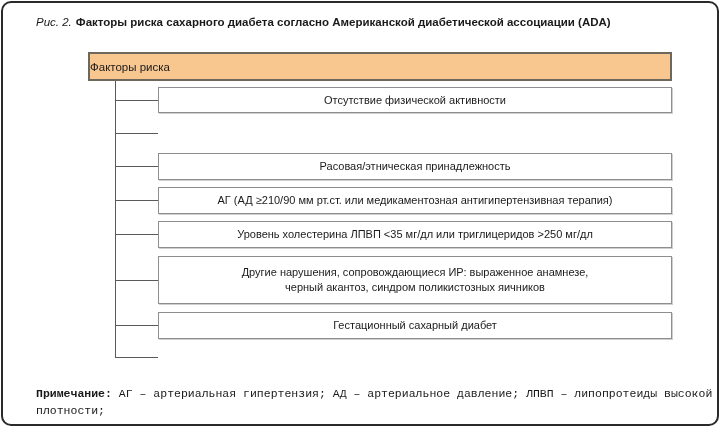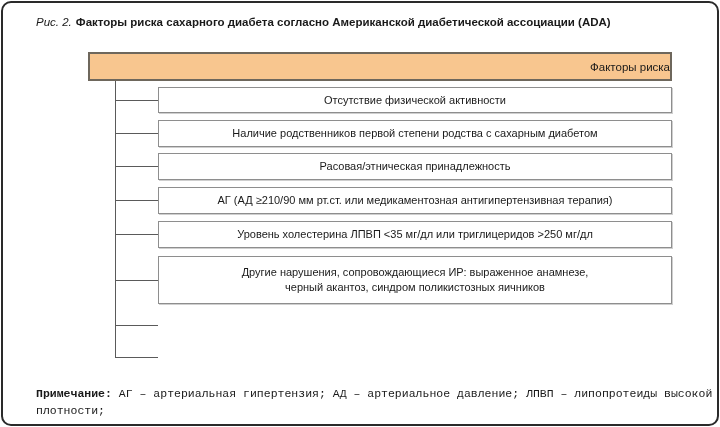--- a/index.html
+++ b/index.html
@@ -41,21 +41,21 @@
     position: absolute;
     left: 85px;
     top: 49px;
     width: 584px;
     height: 29px;
     box-sizing: border-box;
     background: #F8C68F;
     border: 2px solid #6e675c;
     display: flex;
     align-items: center;
-    justify-content: flex-end;
+    justify-content: flex-start;
     font-size: 11.5px;
     color: #1a1a1a;
   }
   .vline {
     position: absolute;
     left: 112px;
     top: 78px;
     width: 1px;
     height: 277px;
     background: #5a5a5a;
@@ -115,41 +115,41 @@
   <div class="branch" style="top:197px"></div>
   <div class="branch" style="top:231px"></div>
   <div class="branch" style="top:277px"></div>
   <div class="branch" style="top:322px"></div>
   <div class="branch" style="top:354px"></div>
 
   <div class="node" style="top:84px;height:26px">
     <div>Отсутствие физической активности</div>
   </div>
 
-  <div class="node" style="top:117px;height:27px">
-    <div>Наличие родственников первой степени родства с сахарным диабетом</div>
-  </div>
 
   <div class="node" style="top:150px;height:27px">
     <div>Расовая/этническая принадлежность</div>
   </div>
 
   <div class="node" style="top:184px;height:27px">
     <div>АГ (АД ≥210/90 мм рт.ст. или медикаментозная антигипертензивная терапия)</div>
   </div>
 
   <div class="node" style="top:218px;height:27px">
     <div>Уровень холестерина ЛПВП &lt;35 мг/дл или триглицеридов &gt;250 мг/дл</div>
   </div>
 
   <div class="node" style="top:253px;height:48px">
     <div>Другие нарушения, сопровождающиеся ИР: выраженное анамнезе,</div>
     <div>черный акантоз, синдром поликистозных яичников</div>
   </div>
 
+  <div class="node" style="top:309px;height:27px">
+    <div>Гестационный сахарный диабет</div>
+  </div>
 
 
   <div class="note">
     <div>
       <b>Примечание:</b>
       <span>АГ – артериальная гипертензия; АД – артериальное давление; ЛПВП – липопротеиды высокой плотности;</span>
     </div>
   </div>
 
 </div>

